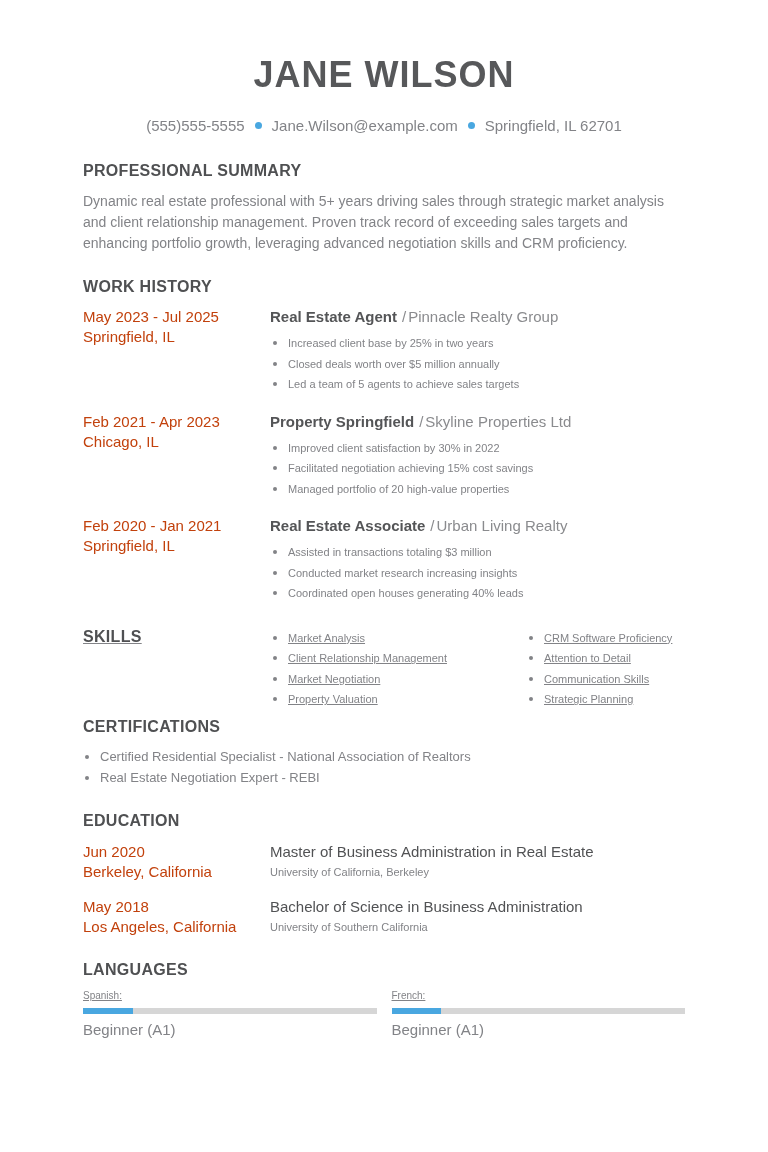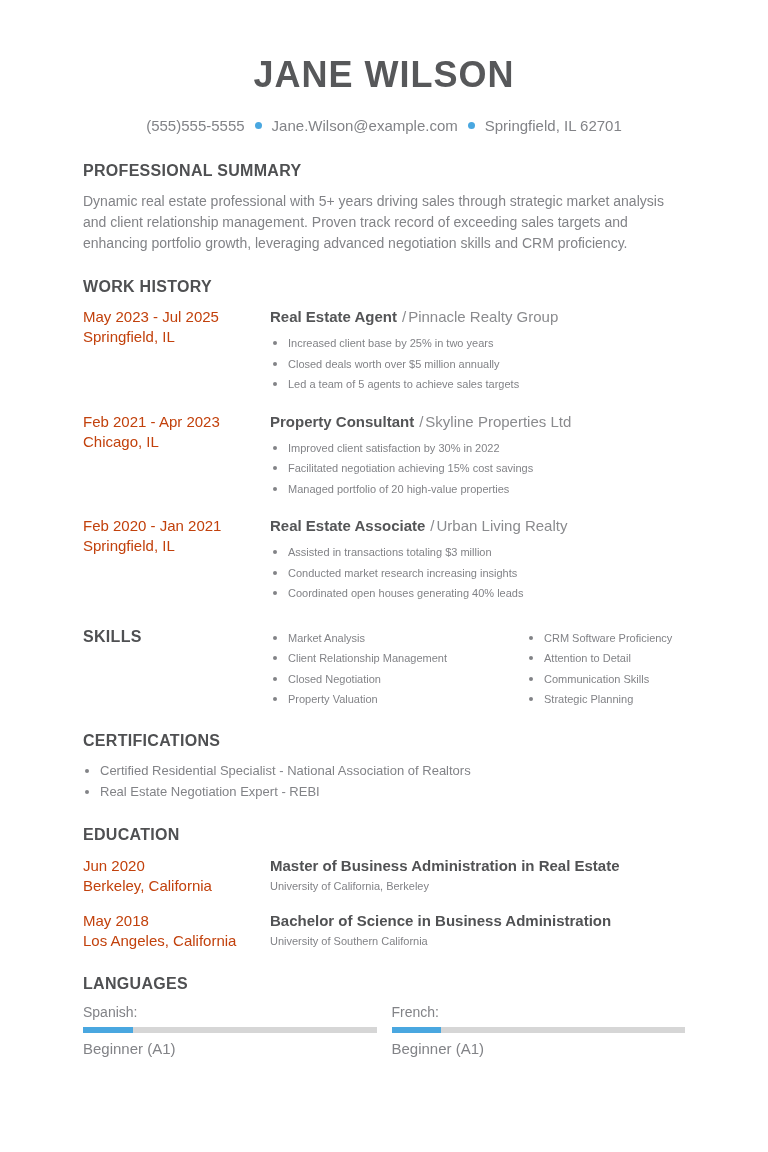--- a/index.html
+++ b/index.html
@@ -91,27 +91,27 @@
     margin: 0;
     padding-left: 17px;
   }
   ul.cert-list li {
     font-size: 13px;
     line-height: 20.5px;
     color: #828387;
   }
   ul.cert-list li::marker { color: #828387; font-size: 13px; }
   
-  .edu-degree { font-size: 15px; line-height: 20px; font-weight: 700; color: #515254; }
+  .edu-degree { font-size: 15px; line-height: 20px; font-weight: 400; color: #515254; }
   .edu-school { font-size: 11px; line-height: 20px; color: #828387; }
   .edu-row { margin-bottom: 15px; }
   
   .lang-grid { display: flex; gap: 15px; margin-top: -2px; }
   .lang-item { flex: 1 1 0; }
-  .lang-name { font-size: 14px; color: #828387; margin-bottom: 7px; }
+  .lang-name { font-size: 10px; color: #828387; margin-bottom: 7px; text-decoration: underline; }
   .lang-bar-track {
     width: 100%; height: 6px;
     background: #d6d6d6;
     position: relative;
   }
   .lang-bar-fill {
     height: 100%;
     background: #49a7e0;
     width: 0%;
   }
@@ -158,21 +158,21 @@
       </div>
     </div>
 
     <div class="entry-row">
       <div class="col-left">
         <div class="entry-dates">Feb 2021 - Apr 2023</div>
         <div class="entry-location">Chicago, IL</div>
       </div>
       <div class="col-right">
         <div class="job-title-line">
-          <span class="job-title">Property Consultant</span><span class="job-sep">/</span><span class="job-company">Skyline Properties Ltd</span>
+          <span class="job-title">Property Springfield</span><span class="job-sep">/</span><span class="job-company">Skyline Properties Ltd</span>
         </div>
         <ul class="bullets">
           <li>Improved client satisfaction by 30% in 2022</li>
           <li>Facilitated negotiation achieving 15% cost savings</li>
           <li>Managed portfolio of 20 high-value properties</li>
         </ul>
       </div>
     </div>
 
     <div class="entry-row">
@@ -186,27 +186,27 @@
         </div>
         <ul class="bullets">
           <li>Assisted in transactions totaling $3 million</li>
           <li>Conducted market research increasing insights</li>
           <li>Coordinated open houses generating 40% leads</li>
         </ul>
       </div>
     </div>
   </section>
 
-  <section class="skills-row" style="margin-bottom:22px;">
+  <section class="skills-row" style="margin-bottom:8px;text-decoration:underline;">
     <h2 class="section-heading col-left" style="margin-bottom:0;">SKILLS</h2>
     <div class="skills-cols col-right">
       <ul class="bullets">
         <li>Market Analysis</li>
         <li style="max-width:170px;">Client Relationship Management</li>
-        <li>Closed Negotiation</li>
+        <li>Market Negotiation</li>
         <li>Property Valuation</li>
       </ul>
       <ul class="bullets">
         <li>CRM Software Proficiency</li>
         <li>Attention to Detail</li>
         <li>Communication Skills</li>
         <li>Strategic Planning</li>
       </ul>
     </div>
   </section>

